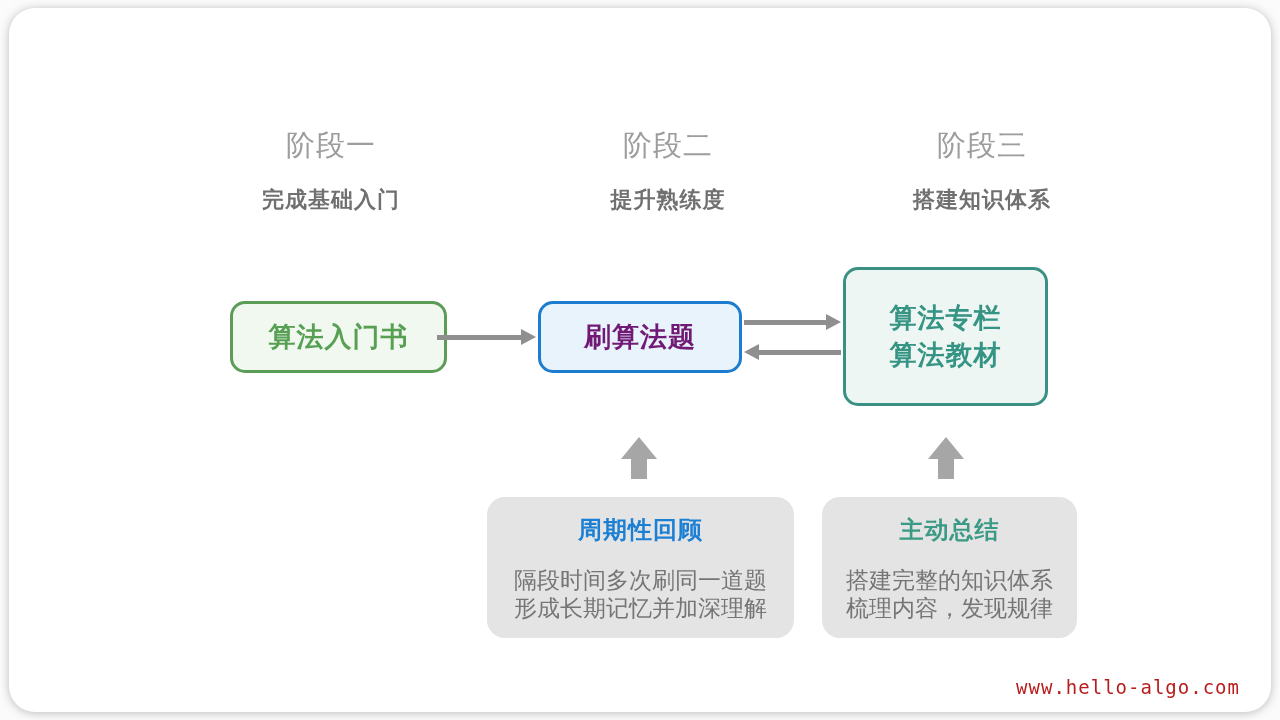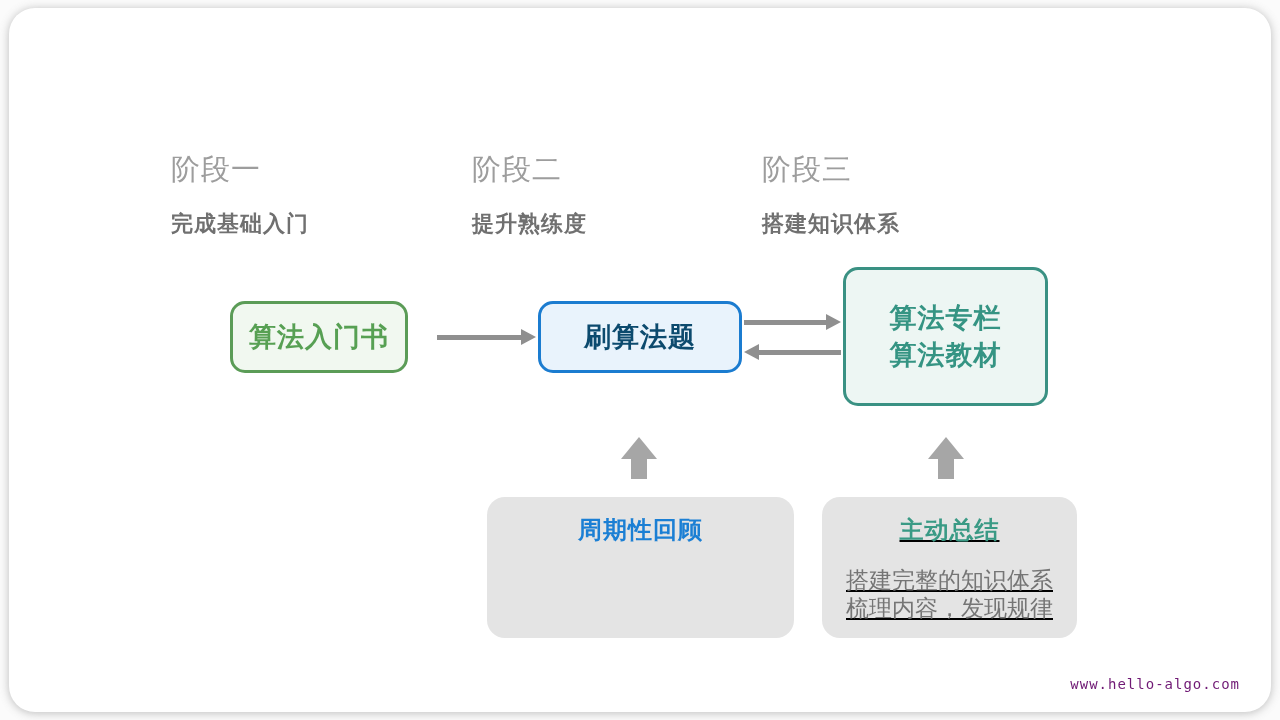--- a/index.html
+++ b/index.html
@@ -21,63 +21,63 @@
     left: 9px; top: 8px;
     width: 1262px; height: 704px;
     background: #ffffff;
     border-radius: 26px;
     box-shadow: 0 1px 10px rgba(110,110,110,0.45);
   }
   
   .stage {
     position: absolute;
     width: 320px;
-    margin-top: 24px;
+    text-align: center;
   }
   .stage-label {
     font-size: 29px;
     color: #9d9d9d;
     letter-spacing: 1px;
   }
   .stage-subtitle {
     margin-top: 19px;
     font-size: 22px;
     font-weight: 700;
     color: #707070;
     letter-spacing: 1px;
     font-family: Liberation Mono, monospace;
   }
   #stage-1 { left: 171px; top: 126px; }
-  #stage-2 { left: 472px; top: 126px; }
-  #stage-3 { left: 762px; top: 126px; }
+  #stage-2 { left: 508px; top: 126px; }
+  #stage-3 { left: 822px; top: 126px; }
   
   .flow-box {
     position: absolute;
     box-sizing: border-box;
     border-radius: 15px;
     display: flex;
     flex-direction: column;
     align-items: center;
     justify-content: center;
     font-weight: 800;
     font-size: 27px;
     letter-spacing: 1px;
     text-align: center;
   }
   #box-intro-book {
-    left: 230px; top: 301px; width: 178px; height: 72px;
+    left: 230px; top: 301px; width: 217px; height: 72px;
     border: 3px solid #5b9c57;
     background: #f1f8f0;
     color: #57a053;
   }
   #box-practice {
     left: 538px; top: 301px; width: 204px; height: 72px;
     border: 3px solid #1b7cd0;
     background: #e9f3fc;
-    color: #0c4a6e;
+    color: #701a75;
   }
   #box-resources {
     left: 843px; top: 267px; width: 205px; height: 139px;
     border: 3px solid #3a9183;
     background: #edf6f3;
     color: #359483;
     line-height: 37px;
     align-items: center;
   }
   
@@ -125,42 +125,42 @@
     position: absolute;
     top: 497px;
     height: 141px;
     background: #e4e4e4;
     border-radius: 18px;
     text-align: center;
     box-sizing: border-box;
     padding-top: 17px;
   }
   #panel-periodic-review { left: 487px; width: 307px; }
-  #panel-active-summary  { left: 822px; width: 255px; text-decoration: underline; }
+  #panel-active-summary  { left: 822px; width: 255px; }
   .panel-title {
     font-size: 24px;
     font-weight: 800;
     letter-spacing: 1px;
   }
   #panel-periodic-review .panel-title { color: #1b7fd4; }
   #panel-active-summary  .panel-title { color: #3a9a85; }
   .panel-body {
     margin-top: 20px;
     font-size: 23px;
     line-height: 28px;
     color: #757575;
   }
   
   .watermark {
     position: absolute;
     right: 40px; top: 676px;
     font-family: "DejaVu Sans Mono", "Liberation Mono", monospace;
-    font-size: 14px;
-    letter-spacing: 1px;
-    color: #701a75;
+    font-size: 19px;
+    letter-spacing: 1px;
+    color: #b91c1c;
   }
 </style>
 </head>
 <body>
 
 <div class="canvas">
   <div class="card"></div>
 
   <div class="stage" id="stage-1">
     <div class="stage-label">阶段一</div>
@@ -203,20 +203,24 @@
     <div class="tri"></div>
     <div class="stem"></div>
   </div>
   <div class="up-arrow" id="up-arrow-summary">
     <div class="tri"></div>
     <div class="stem"></div>
   </div>
 
   <div class="panel" id="panel-periodic-review">
     <div class="panel-title">周期性回顾</div>
+    <div class="panel-body">
+      <div>隔段时间多次刷同一道题</div>
+      <div>形成长期记忆并加深理解</div>
+    </div>
   </div>
   <div class="panel" id="panel-active-summary">
     <div class="panel-title">主动总结</div>
     <div class="panel-body">
       <div>搭建完整的知识体系</div>
       <div>梳理内容，发现规律</div>
     </div>
   </div>
 
   <div class="watermark">www.hello-algo.com</div>

